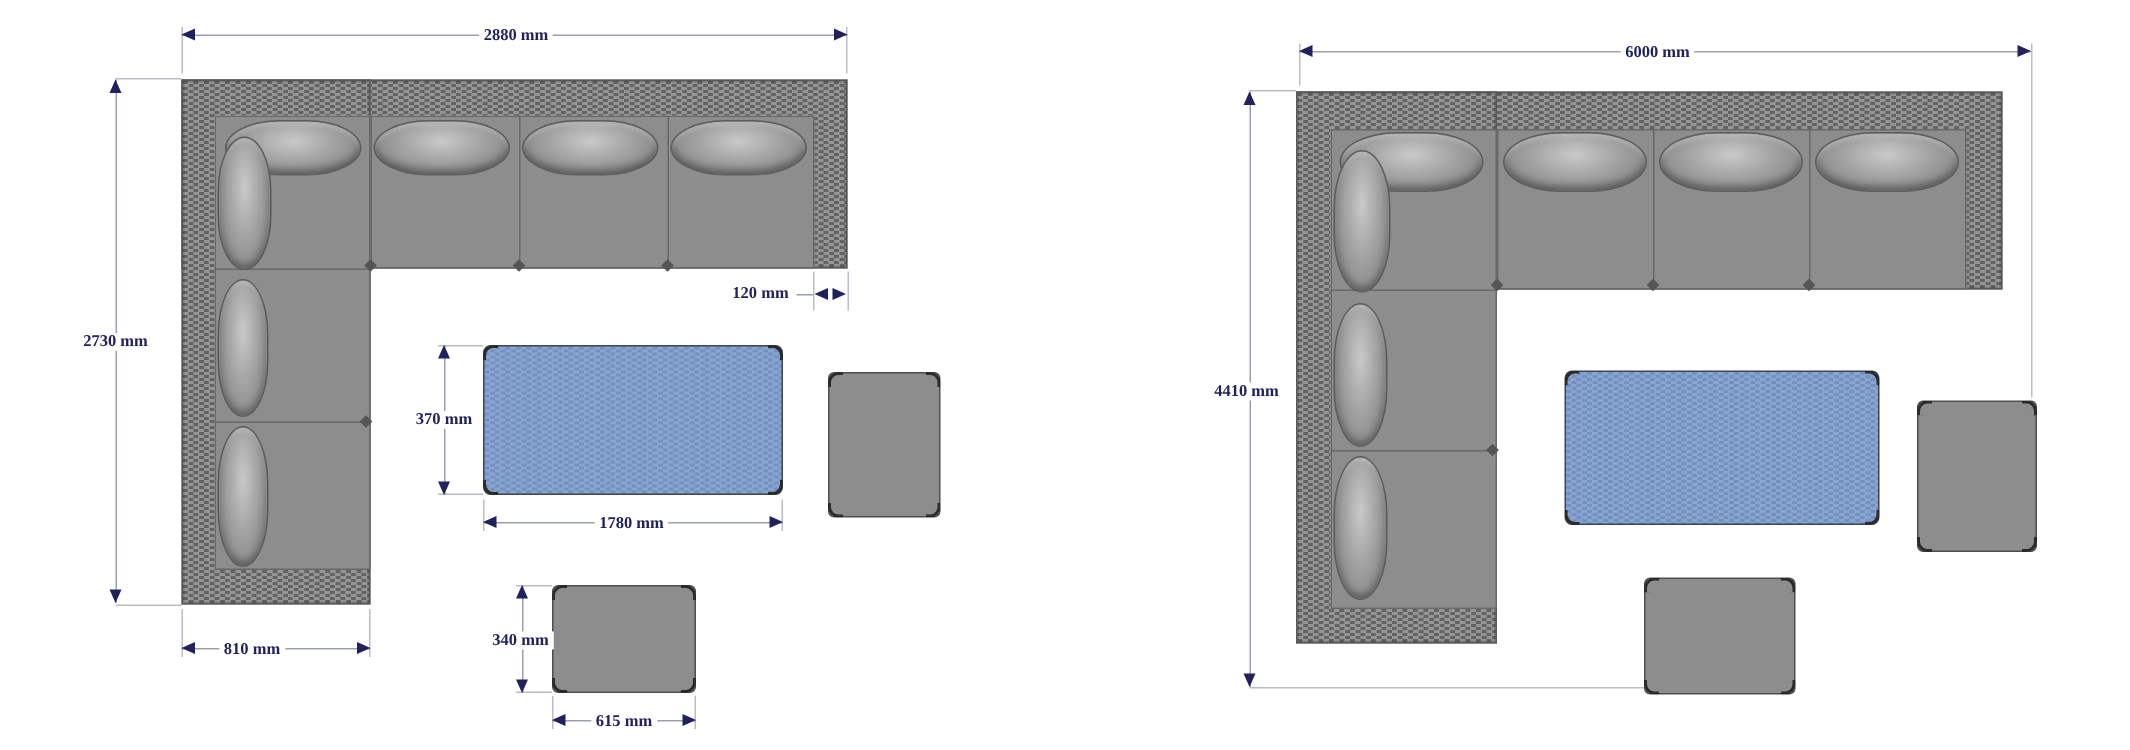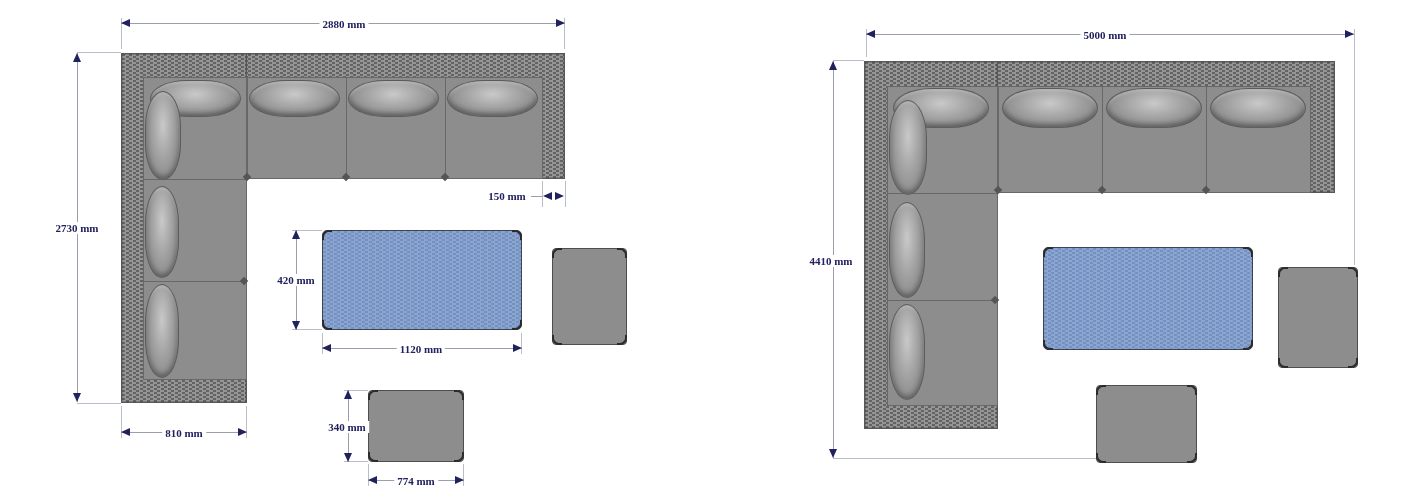--- a/index.html
+++ b/index.html
@@ -106,56 +106,56 @@
     <div class="lv" style="left:77px;top:53px;height:349px;"></div>
     <div class="ar ar-u" style="left:73px;top:53px;"></div>
     <div class="ar ar-d" style="left:73px;top:393px;"></div>
     <div class="dlabel" style="left:77px;top:228px;">2730 mm</div>
 
     <div class="lv ext" style="left:542px;top:181px;height:26px;"></div>
     <div class="lv ext" style="left:565px;top:181px;height:26px;"></div>
     <div class="lh" style="left:531px;top:196px;width:11px;"></div>
     <div class="ar ar-l" style="left:543px;top:192px;"></div>
     <div class="ar ar-r" style="left:555px;top:192px;"></div>
-    <div class="dlabel" style="left:507px;top:196px;">150 mm</div>
+    <div class="dlabel" style="left:507px;top:196px;">120 mm</div>
 
     <div class="lv ext" style="left:121px;top:406px;height:32px;"></div>
     <div class="lv ext" style="left:246px;top:406px;height:32px;"></div>
     <div class="lh" style="left:121px;top:432px;width:126px;"></div>
     <div class="ar ar-l" style="left:121px;top:428px;"></div>
     <div class="ar ar-r" style="left:238px;top:428px;"></div>
-    <div class="dlabel" style="left:184px;top:433px;text-align:center;">810 mm</div>
+    <div class="dlabel" style="left:168px;top:433px;text-align:center;">810 mm</div>
 
     <div class="lh ext" style="left:292px;top:230px;width:30px;"></div>
     <div class="lh ext" style="left:292px;top:329px;width:30px;"></div>
     <div class="lv" style="left:296px;top:230px;height:100px;"></div>
     <div class="ar ar-u" style="left:292px;top:230px;"></div>
     <div class="ar ar-d" style="left:292px;top:321px;"></div>
-    <div class="dlabel" style="left:296px;top:280px;">420 mm</div>
+    <div class="dlabel" style="left:296px;top:280px;">370 mm</div>
 
     <div class="lv ext" style="left:322px;top:333px;height:21px;"></div>
     <div class="lv ext" style="left:521px;top:333px;height:21px;"></div>
     <div class="lh" style="left:322px;top:348px;width:200px;"></div>
     <div class="ar ar-l" style="left:322px;top:344px;"></div>
     <div class="ar ar-r" style="left:513px;top:344px;"></div>
-    <div class="dlabel" style="left:421px;top:349px;">1120 mm</div>
+    <div class="dlabel" style="left:421px;top:349px;">1780 mm</div>
 
     <div class="lh ext" style="left:344px;top:390px;width:24px;"></div>
     <div class="lh ext" style="left:344px;top:461px;width:24px;"></div>
     <div class="lv" style="left:348px;top:390px;height:72px;"></div>
     <div class="ar ar-u" style="left:344px;top:390px;"></div>
     <div class="ar ar-d" style="left:344px;top:453px;"></div>
     <div class="dlabel" style="left:347px;top:427px;">340 mm</div>
 
     <div class="lv ext" style="left:368px;top:464px;height:22px;"></div>
     <div class="lv ext" style="left:463px;top:464px;height:22px;"></div>
     <div class="lh" style="left:368px;top:480px;width:96px;"></div>
     <div class="ar ar-l" style="left:368px;top:476px;"></div>
     <div class="ar ar-r" style="left:455px;top:476px;"></div>
-    <div class="dlabel" style="left:416px;top:481px;">774 mm</div>
+    <div class="dlabel" style="left:416px;top:481px;">615 mm</div>
   </div>
 
   <div class="grp">
 
     <div class="wicker" style="left:864px;top:61px;width:471px;height:132px;"></div>
     <div class="wicker" style="left:864px;top:61px;width:134px;height:368px;"></div>
 
     <div class="seat" style="left:887px;top:86px;width:424px;height:107px;"></div>
     <div class="seat" style="left:887px;top:86px;width:111px;height:320px;"></div>
 
@@ -197,21 +197,21 @@
       <div class="corner tr"></div>
       <div class="corner bl"></div>
       <div class="corner br"></div>
     </div>
 
     <div class="lv ext" style="left:866px;top:29px;height:28px;"></div>
     <div class="lv ext" style="left:1354px;top:29px;height:236px;"></div>
     <div class="lh" style="left:866px;top:34px;width:488px;"></div>
     <div class="ar ar-l" style="left:866px;top:30px;"></div>
     <div class="ar ar-r" style="left:1345px;top:30px;"></div>
-    <div class="dlabel" style="left:1105px;top:35px;">5000 mm</div>
+    <div class="dlabel" style="left:1105px;top:35px;">6000 mm</div>
 
     <div class="lh ext" style="left:833px;top:60px;width:31px;"></div>
     <div class="lh ext" style="left:833px;top:458px;width:263px;"></div>
     <div class="lv" style="left:833px;top:61px;height:397px;"></div>
     <div class="ar ar-u" style="left:829px;top:61px;"></div>
     <div class="ar ar-d" style="left:829px;top:449px;"></div>
     <div class="dlabel" style="left:831px;top:261px;">4410 mm</div>
   </div>
 
 </div>

